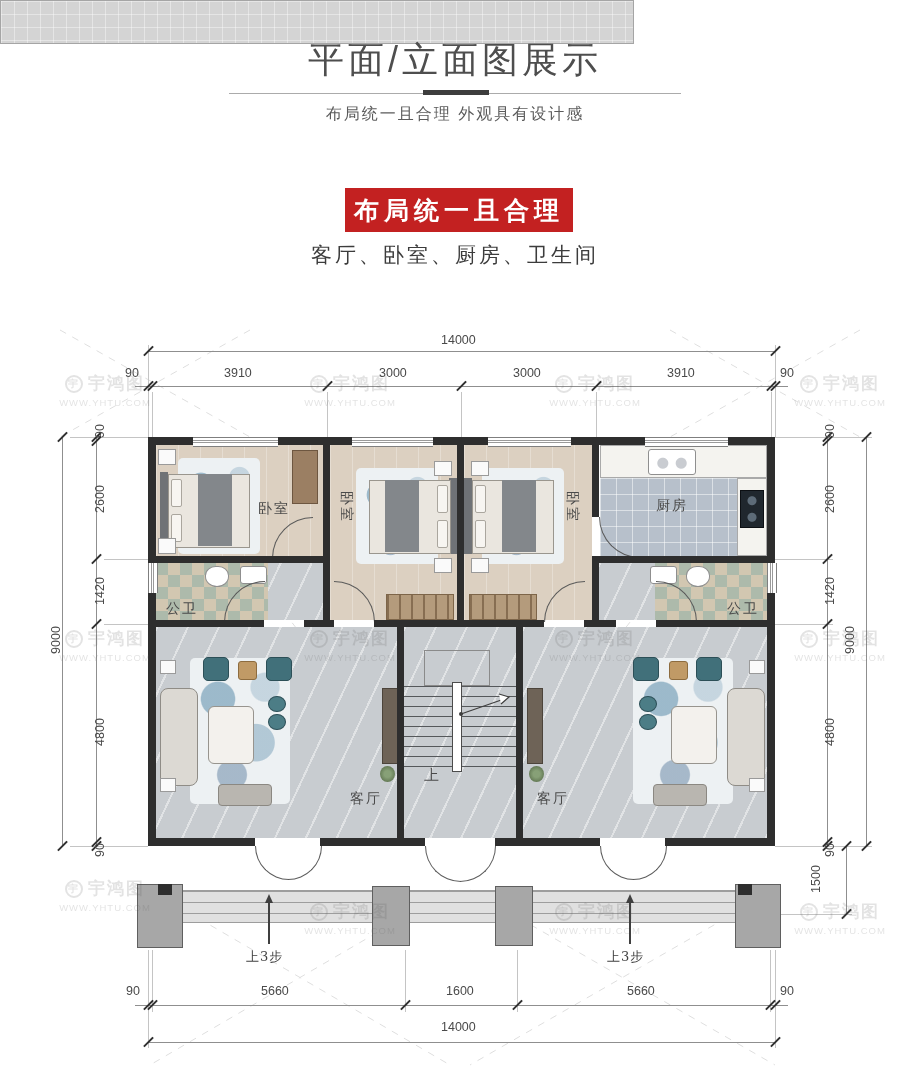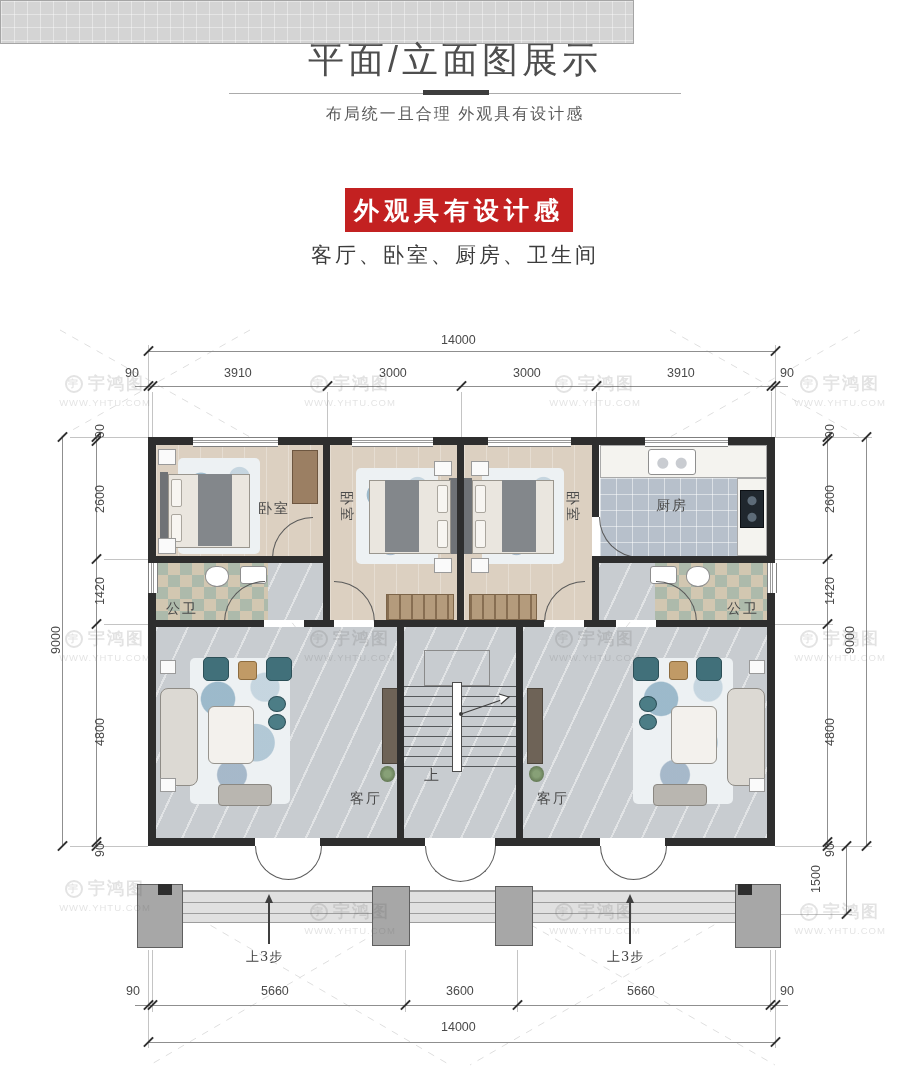--- a/index.html
+++ b/index.html
@@ -89,21 +89,21 @@
   .wm-url{font-size:9.5px;letter-spacing:1px;margin-top:2px;}
   svg.dash{position:absolute;left:0;top:0;z-index:2;pointer-events:none;}
 </style>
 </head>
 <body>
 
 <div class="title">平面/立面图展示</div>
 <div class="divider"></div>
 <div class="divider-bold"></div>
 <div class="subtitle">布局统一且合理 外观具有设计感</div>
-<div class="banner">外观具有设计感</div>
+<div class="banner">布局统一且合理</div>
 <div class="roomsline">客厅、卧室、厨房、卫生间</div>
 
 <svg class="dash" width="910" height="1071">
   <g stroke="#c9c9c9" stroke-width="1" stroke-dasharray="7 7" opacity="0.6">
     <line x1="156" y1="445" x2="457" y2="838"></line>
       <line x1="457" y1="445" x2="156" y2="838"></line>
     <line x1="463" y1="445" x2="767" y2="838"></line>
       <line x1="767" y1="445" x2="463" y2="838"></line>
     <line x1="150" y1="890" x2="450" y2="1065"></line>
       <line x1="450" y1="890" x2="150" y2="1065"></line>
@@ -350,21 +350,21 @@
 <div class="tk" style="left:840px;top:913px"></div>
 <div class="dimv" style="left:784px;top:872px">1500</div>
 <div class="wit" style="left:775px;top:437px;width:97px;height:1px"></div>
 <div class="wit" style="left:775px;top:559px;width:58px;height:1px"></div>
 <div class="wit" style="left:775px;top:624px;width:58px;height:1px"></div>
 <div class="wit" style="left:775px;top:846px;width:97px;height:1px"></div>
 <div class="wit" style="left:781px;top:914px;width:71px;height:1px"></div>
 
 <div class="dim" style="left:126px;top:984px">90</div>
 <div class="dim" style="left:261px;top:984px">5660</div>
-<div class="dim" style="left:446px;top:984px">3600</div>
+<div class="dim" style="left:446px;top:984px">1600</div>
 <div class="dim" style="left:627px;top:984px">5660</div>
 <div class="dim" style="left:780px;top:984px">90</div>
 <div class="dlh" style="left:135px;top:1005px;width:653px"></div>
 <div class="tk" style="left:142px;top:1004px"></div>
 <div class="tk" style="left:146px;top:1004px"></div>
 <div class="tk" style="left:399px;top:1004px"></div>
 <div class="tk" style="left:511px;top:1004px"></div>
 <div class="tk" style="left:764px;top:1004px"></div>
 <div class="tk" style="left:769px;top:1004px"></div>
 <div class="dim" style="left:441px;top:1020px">14000</div>

